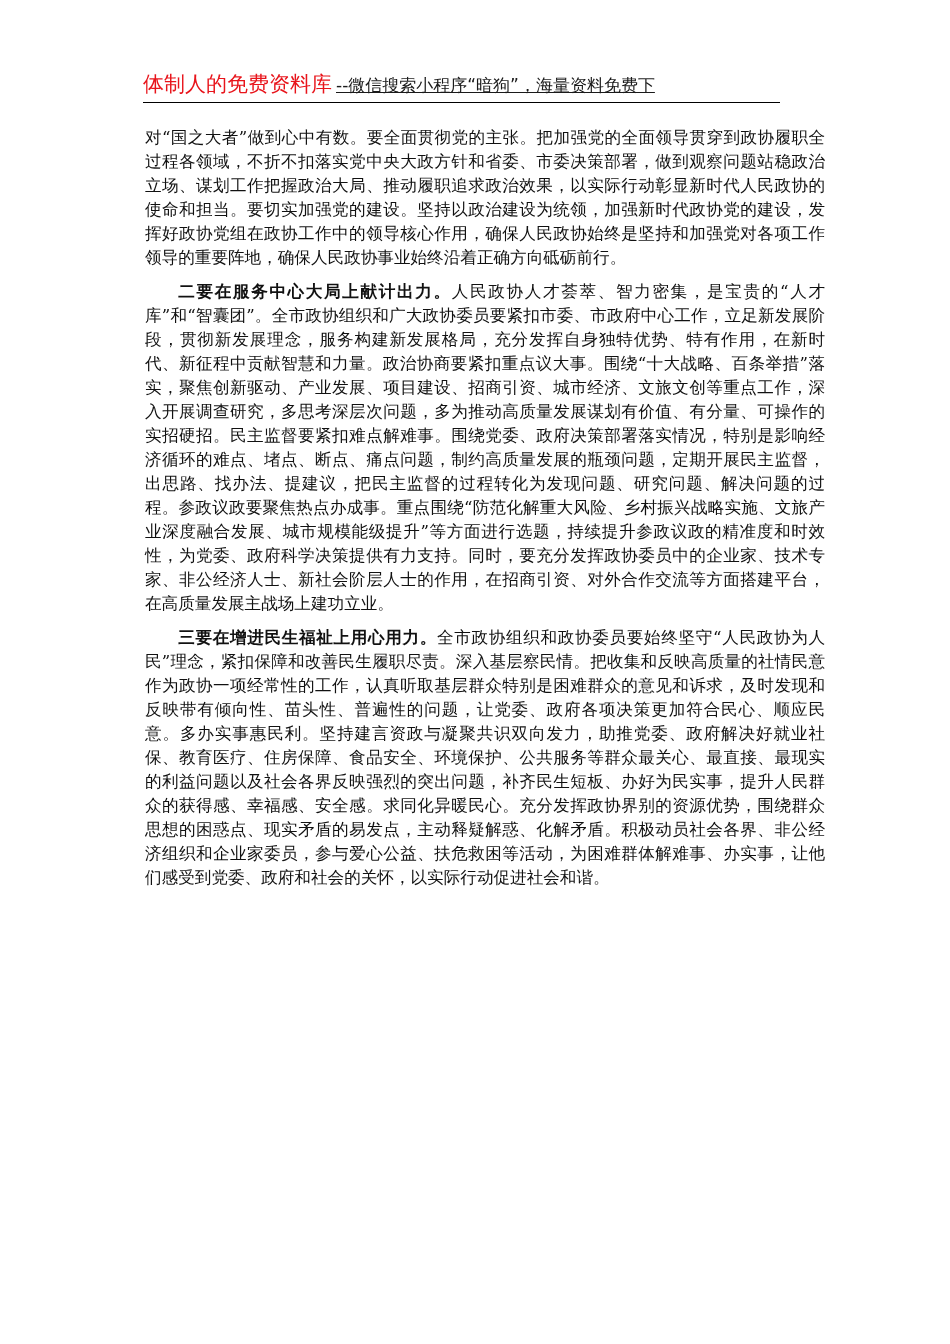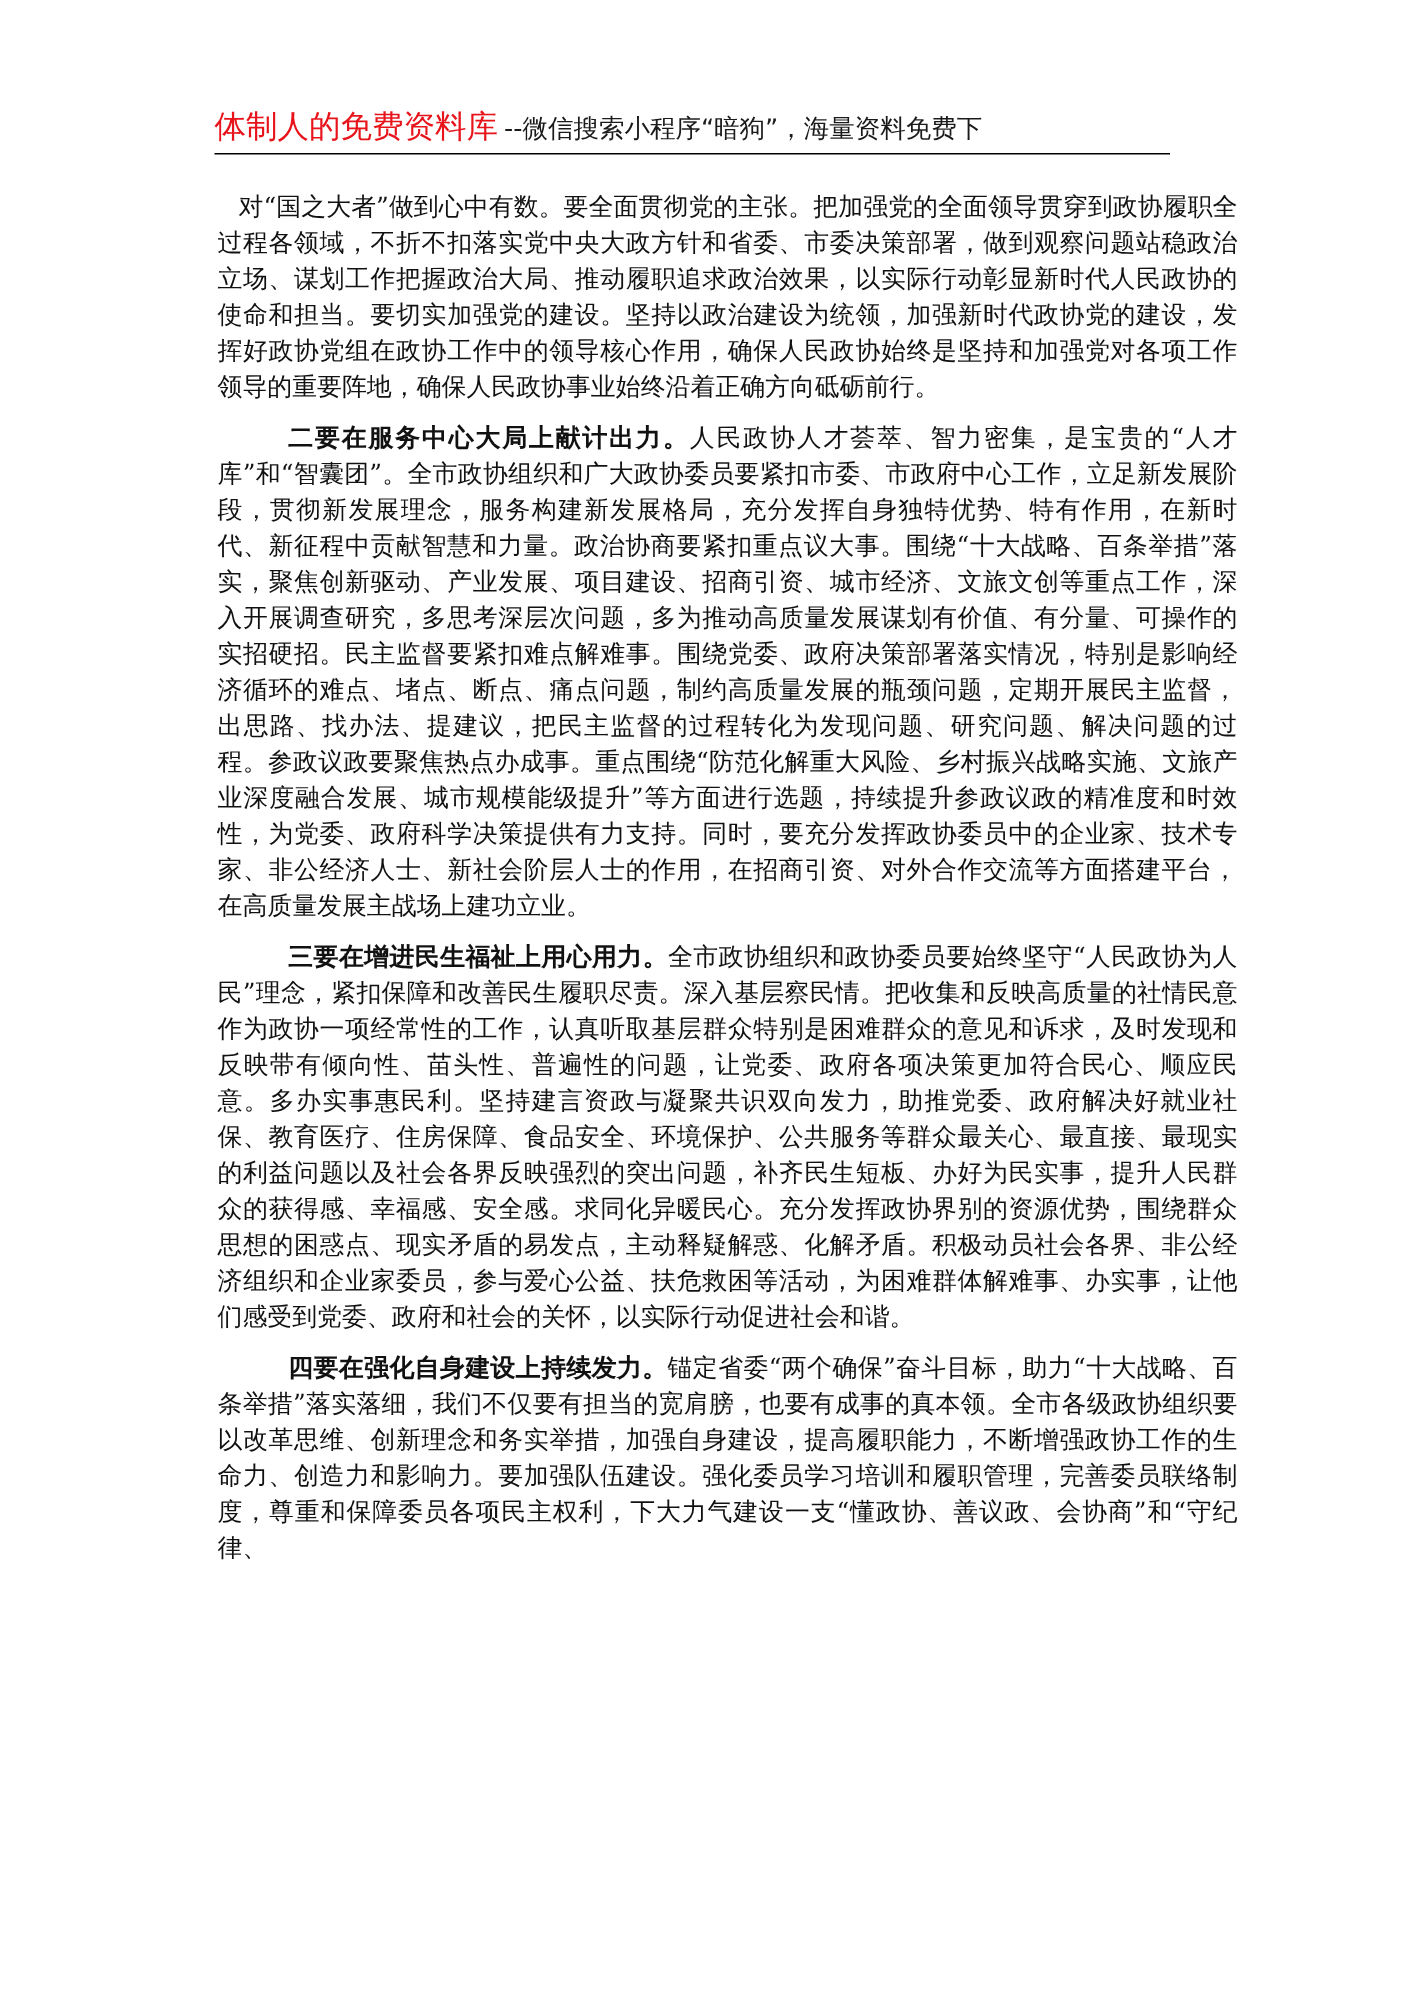--- a/index.html
+++ b/index.html
@@ -1,42 +1,39 @@
 <!DOCTYPE html>
 <html><head>
 <meta charset="utf-8">
 <style>
   html, body { margin: 0; padding: 0; background: #ffffff; }
   body { width: 950px; height: 1344px; position: relative; overflow: hidden;
          font-family: "DejaVu Serif", "Liberation Serif", serif; color: #111; }
   .header { position: absolute; left: 143px; top: 70px; width: 637px; height: 30px;
             font-family: "DejaVu Sans", "Liberation Sans", sans-serif; white-space: nowrap; }
   .header .brand { color: #e8141b; font-size: 21px; letter-spacing: 0px; text-align: center; }
-  .header .slogan { color: #1a1a1a; font-size: 17px; margin-left: 4px; }
+  .header .slogan { color: #1a1a1a; font-size: 17px; margin-left: 4px; text-decoration: underline; }
   .header-rule { position: absolute; left: 143px; top: 102px; width: 637px; height: 1px; background: #000; }
   .content { position: absolute; left: 145px; top: 126px; width: 680px; }
   .para { margin: 0 0 10px 0; font-size: 16.6px; line-height: 24px; text-align: justify;
           text-justify: inter-character; }
   .para.indent { text-indent: 2em; }
-  .lead { font-weight: bold; font-family: "DejaVu Sans", "Liberation Sans", sans-serif; margin-left: 14px; }
+  .lead { font-weight: bold; font-family: "DejaVu Sans", "Liberation Sans", sans-serif; }
 </style>
 </head>
 <body>
 
 <div class="header">
   <span class="brand">体制人的免费资料库</span><span class="slogan">--微信搜索小程序“暗狗”，海量资料免费下</span>
 </div>
 <div class="header-rule"></div>
 
 <div class="content">
   <p class="para">
     <span class="lead"></span><span>对“国之大者”做到心中有数。要全面贯彻党的主张。把加强党的全面领导贯穿到政协履职全过程各领域，不折不扣落实党中央大政方针和省委、市委决策部署，做到观察问题站稳政治立场、谋划工作把握政治大局、推动履职追求政治效果，以实际行动彰显新时代人民政协的使命和担当。要切实加强党的建设。坚持以政治建设为统领，加强新时代政协党的建设，发挥好政协党组在政协工作中的领导核心作用，确保人民政协始终是坚持和加强党对各项工作领导的重要阵地，确保人民政协事业始终沿着正确方向砥砺前行。</span>
   </p>
   <p class="para indent">
     <span class="lead">二要在服务中心大局上献计出力。</span><span>人民政协人才荟萃、智力密集，是宝贵的“人才库”和“智囊团”。全市政协组织和广大政协委员要紧扣市委、市政府中心工作，立足新发展阶段，贯彻新发展理念，服务构建新发展格局，充分发挥自身独特优势、特有作用，在新时代、新征程中贡献智慧和力量。政治协商要紧扣重点议大事。围绕“十大战略、百条举措”落实，聚焦创新驱动、产业发展、项目建设、招商引资、城市经济、文旅文创等重点工作，深入开展调查研究，多思考深层次问题，多为推动高质量发展谋划有价值、有分量、可操作的实招硬招。民主监督要紧扣难点解难事。围绕党委、政府决策部署落实情况，特别是影响经济循环的难点、堵点、断点、痛点问题，制约高质量发展的瓶颈问题，定期开展民主监督，出思路、找办法、提建议，把民主监督的过程转化为发现问题、研究问题、解决问题的过程。参政议政要聚焦热点办成事。重点围绕“防范化解重大风险、乡村振兴战略实施、文旅产业深度融合发展、城市规模能级提升”等方面进行选题，持续提升参政议政的精准度和时效性，为党委、政府科学决策提供有力支持。同时，要充分发挥政协委员中的企业家、技术专家、非公经济人士、新社会阶层人士的作用，在招商引资、对外合作交流等方面搭建平台，在高质量发展主战场上建功立业。</span>
   </p>
   <p class="para indent">
     <span class="lead">三要在增进民生福祉上用心用力。</span><span>全市政协组织和政协委员要始终坚守“人民政协为人民”理念，紧扣保障和改善民生履职尽责。深入基层察民情。把收集和反映高质量的社情民意作为政协一项经常性的工作，认真听取基层群众特别是困难群众的意见和诉求，及时发现和反映带有倾向性、苗头性、普遍性的问题，让党委、政府各项决策更加符合民心、顺应民意。多办实事惠民利。坚持建言资政与凝聚共识双向发力，助推党委、政府解决好就业社保、教育医疗、住房保障、食品安全、环境保护、公共服务等群众最关心、最直接、最现实的利益问题以及社会各界反映强烈的突出问题，补齐民生短板、办好为民实事，提升人民群众的获得感、幸福感、安全感。求同化异暖民心。充分发挥政协界别的资源优势，围绕群众思想的困惑点、现实矛盾的易发点，主动释疑解惑、化解矛盾。积极动员社会各界、非公经济组织和企业家委员，参与爱心公益、扶危救困等活动，为困难群体解难事、办实事，让他们感受到党委、政府和社会的关怀，以实际行动促进社会和谐。</span>
   </p>
-  <p class="para indent">
-    <span class="lead">四要在强化自身建设上持续发力。</span><span>锚定省委“两个确保”奋斗目标，助力“十大战略、百条举措”落实落细，我们不仅要有担当的宽肩膀，也要有成事的真本领。全市各级政协组织要以改革思维、创新理念和务实举措，加强自身建设，提高履职能力，不断增强政协工作的生命力、创造力和影响力。要加强队伍建设。强化委员学习培训和履职管理，完善委员联络制度，尊重和保障委员各项民主权利，下大力气建设一支“懂政协、善议政、会协商”和“守纪律、</span>
-  </p>
 </div>
 
 </body></html>

